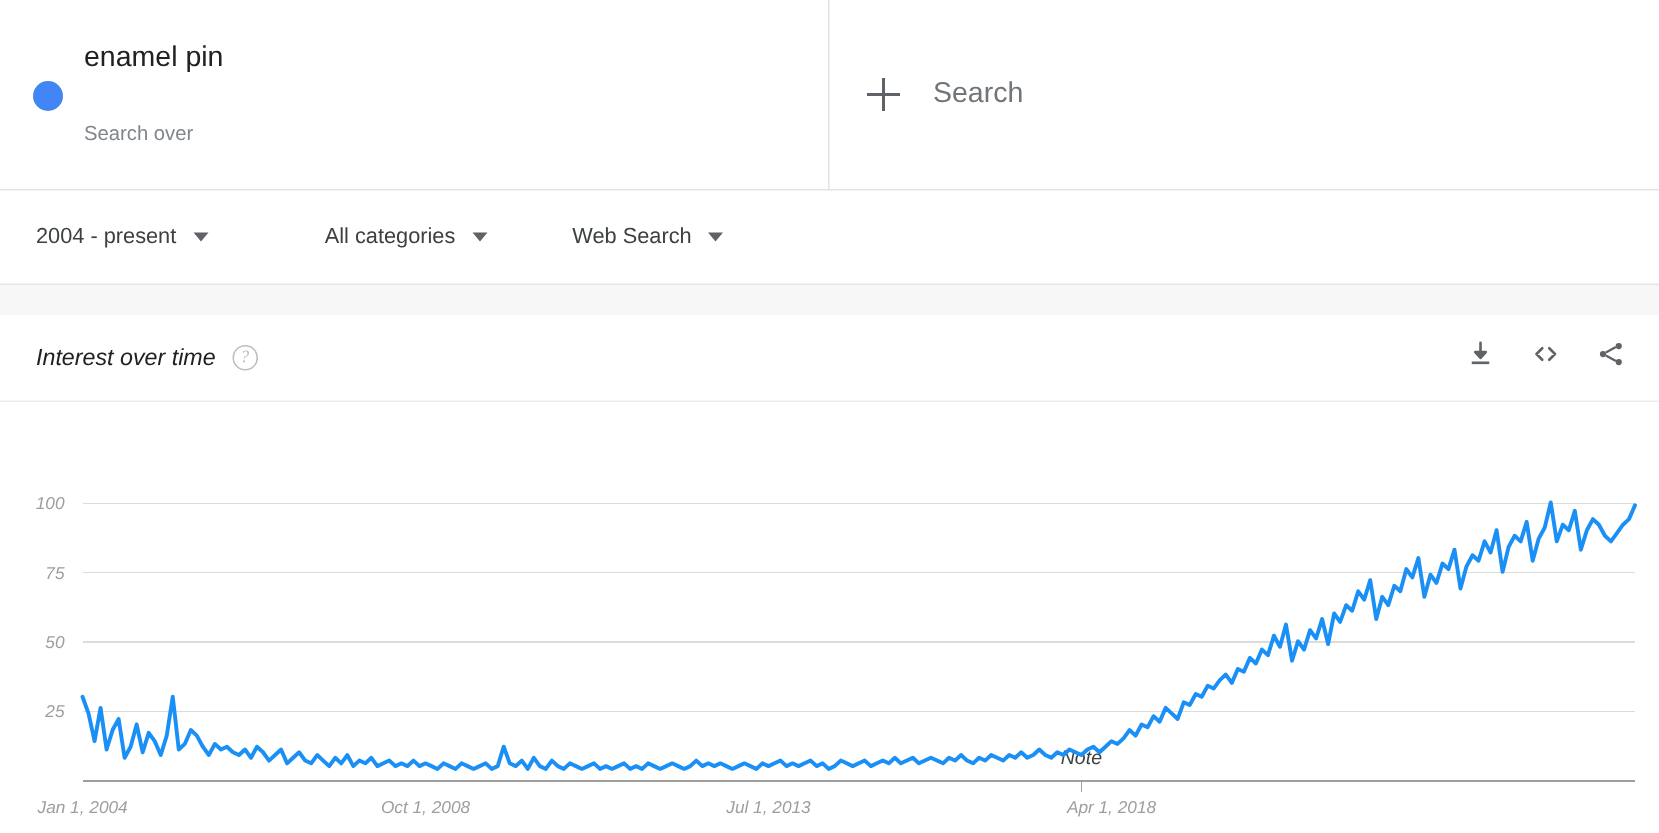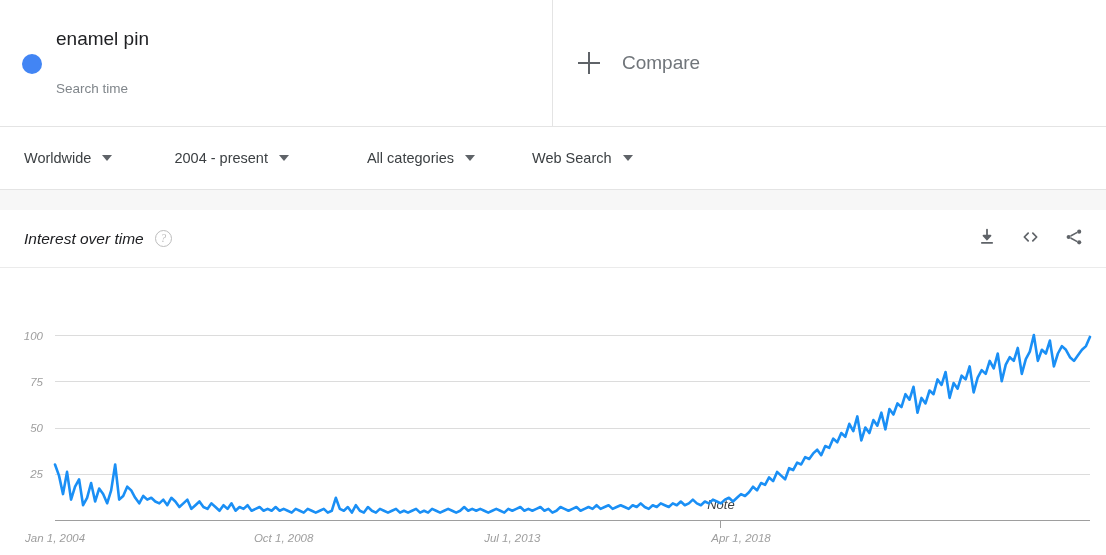--- a/index.html
+++ b/index.html
@@ -105,36 +105,32 @@
 </head>
 <body>
 
 <div class="page">
 
   <div class="term-bar">
     <div class="term-cell">
       <div class="term-dot"></div>
       <div class="term-text">
         <div class="term-title">enamel pin</div>
-        <div class="term-sub">Search time</div>
+        <div class="term-sub">Search over</div>
       </div>
     </div>
     <div class="compare-cell">
       <div class="compare-btn">
         <span class="plus-icon"></span>
-        <span class="compare-label">Compare</span>
+        <span class="compare-label">Search</span>
       </div>
     </div>
   </div>
 
   <div class="filter-bar">
-    <div class="filter f0">
-      <span class="filter-label">Worldwide</span>
-      <span class="caret"></span>
-    </div>
     <div class="filter f1">
       <span class="filter-label">2004 - present</span>
       <span class="caret"></span>
     </div>
     <div class="filter f2">
       <span class="filter-label">All categories</span>
       <span class="caret"></span>
     </div>
     <div class="filter f3">
       <span class="filter-label">Web Search</span>

